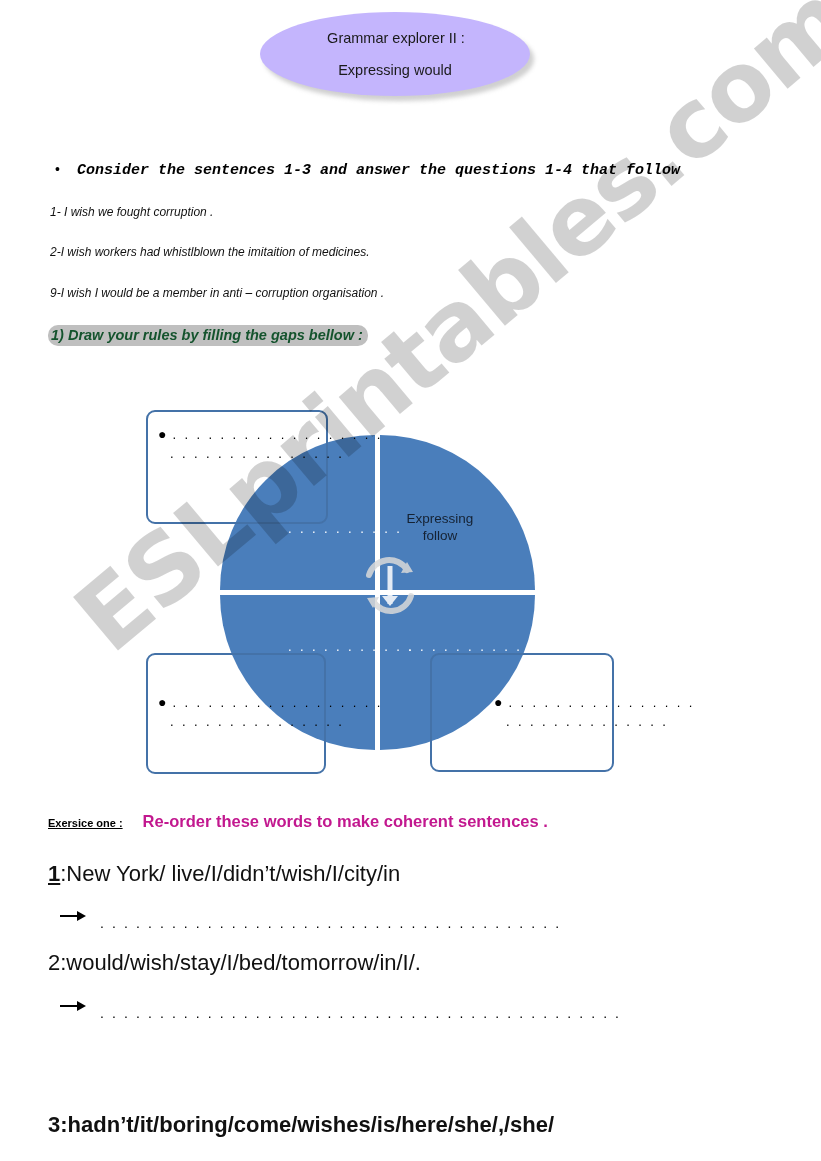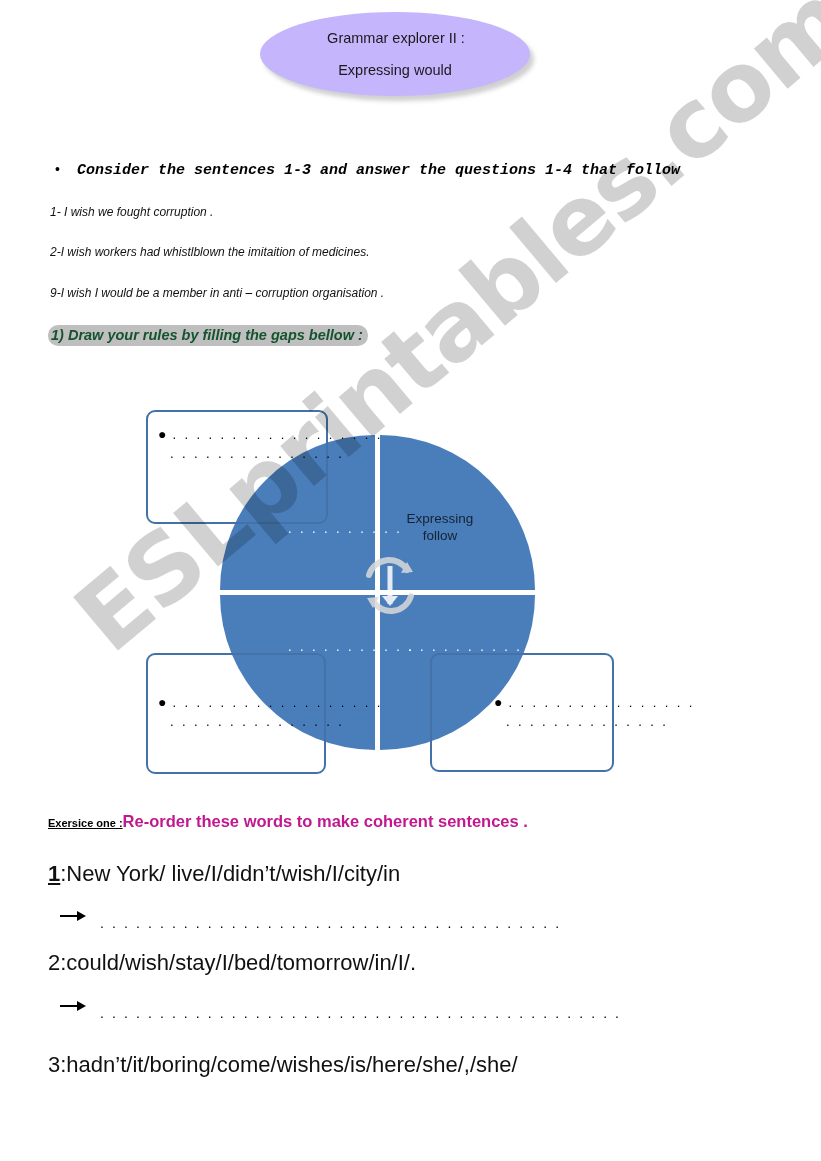--- a/index.html
+++ b/index.html
@@ -225,36 +225,37 @@
     font-weight: bold;
     font-size: 11px;
     color: #000;
     text-decoration: underline;
   }
   #exercise-heading .ex-prompt {
     font-family: "Liberation Sans", sans-serif;
     font-weight: bold;
     font-size: 16.5px;
     color: #C2188F;
+    margin-left: 20px;
     text-align: right;
   }
 
   .qline {
     position: absolute;
     left: 48px;
     font-family: "Liberation Sans", sans-serif;
     font-size: 22px;
     color: #111;
     white-space: nowrap;
     z-index: 3;
   }
   .qline .qnum-underline { text-decoration: underline; font-weight: bold; }
   .qline.q1 { top: 861px; }
   .qline.q2 { top: 950px; }
-  .qline.q3 { top: 1052px; }
+  .qline.q3 { top: 1112px; font-weight: bold; }
 
   .answer-row {
     position: absolute;
     left: 60px;
     display: flex;
     align-items: center;
     z-index: 3;
   }
   .answer-row.a1 { top: 908px; }
   .answer-row.a2 { top: 998px; }
@@ -349,21 +350,21 @@
 
 <div class="answer-row a1">
   <svg class="arrow" viewBox="0 0 26 14">
     <path d="M0 7 L19 7" stroke="#000" stroke-width="2"></path>
     <path d="M17 2 L26 7 L17 12 Z" fill="#000"></path>
   </svg>
   <span class="dotline">. . . . . . . . . . . . . . . . . . . . . . . . . . . . . . . . . . . . . . .</span>
 </div>
 
 <div class="qline q2">
-  <span>2</span><span>:could/wish/stay/I/bed/tomorrow/in/I/.</span>
+  <span>2</span><span>:would/wish/stay/I/bed/tomorrow/in/I/.</span>
 </div>
 
 <div class="answer-row a2">
   <svg class="arrow" viewBox="0 0 26 14">
     <path d="M0 7 L19 7" stroke="#000" stroke-width="2"></path>
     <path d="M17 2 L26 7 L17 12 Z" fill="#000"></path>
   </svg>
   <span class="dotline">. . . . . . . . . . . . . . . . . . . . . . . . . . . . . . . . . . . . . . . . . . . .</span>
 </div>
 

